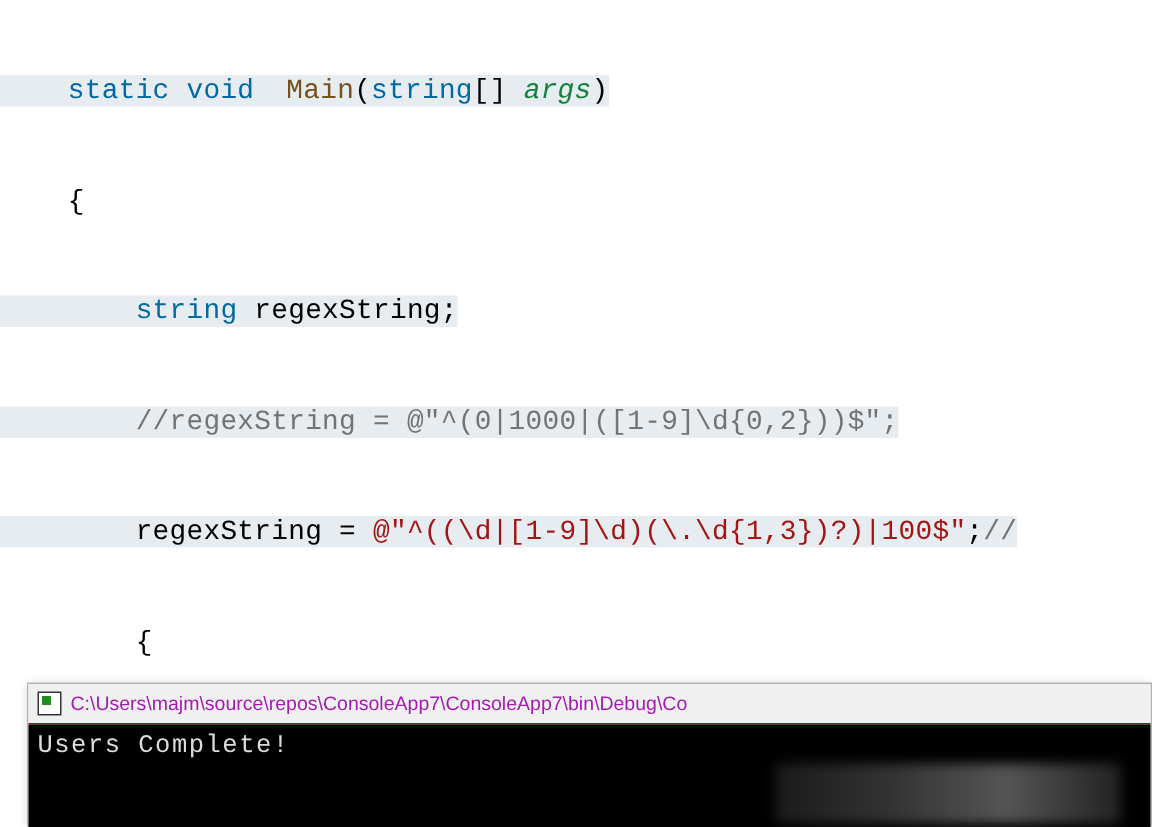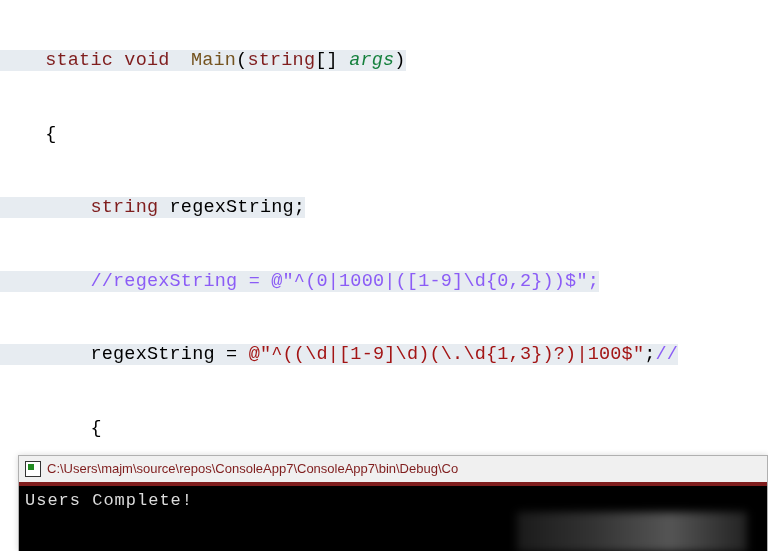--- a/index.html
+++ b/index.html
@@ -19,24 +19,24 @@
     white-space: pre;
     position: relative;
     letter-spacing: 0.2px;
   }
   .line {
     display: block;
   }
   .hl {
     background: #e7ecf1;
   }
-  .kw { color: #7f1d1d; margin-top: 40px; }
+  .kw { color: #0369a1; margin-top: 40px; }
   .method { color: #74531f; margin-left: 10px; }
   .str { color: #a31515; }
-  .comment { color: #8b5cf6; }
+  .comment { color: #737373; }
   .num { color: #098658; }
   .param { color: #15803d; font-style: italic; }
 
   .console-window {
     position: absolute;
     left: 18px;
     right: 0;
     bottom: 0;
     top: 455px;
     border: 1px solid #b0b0b0;
@@ -44,22 +44,22 @@
     box-shadow: 0 0 6px rgba(0,0,0,0.15);
   }
   .console-title-bar {
     display: flex;
     align-items: center;
     height: 26px;
     background: #f0f0f0;
     padding: 0 6px;
     font-family: "Segoe UI", Tahoma, sans-serif;
     font-size: 13px;
-    color: #7f1d1d;
-    border-bottom: 4px solid #7f1d1d;
+    color: #a21caf;
+    border-bottom: 1px solid #7f1d1d;
     gap: 6px;
   }
   .console-icon {
     width: 14px;
     height: 14px;
     display: inline-block;
     border: 1.5px solid #333;
     position: relative;
     background: #fff;
   }

